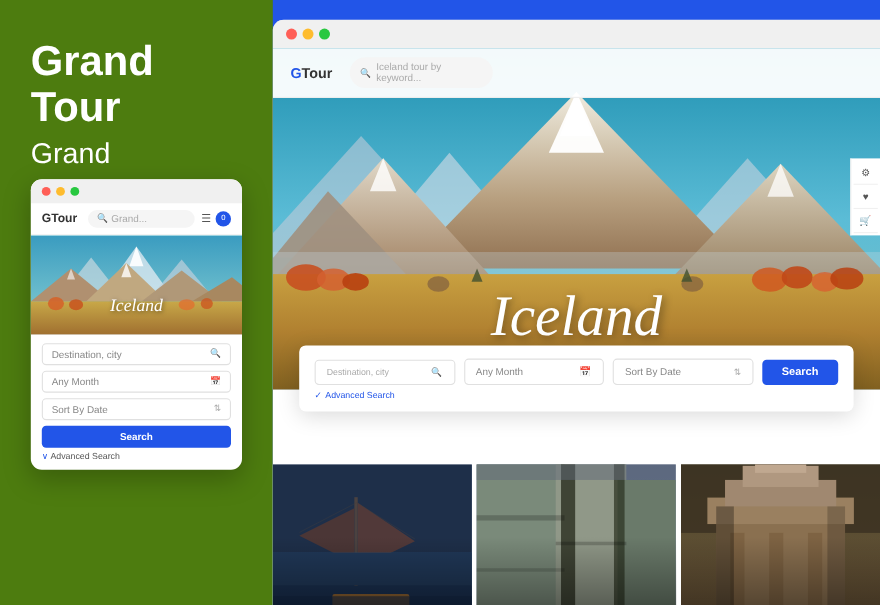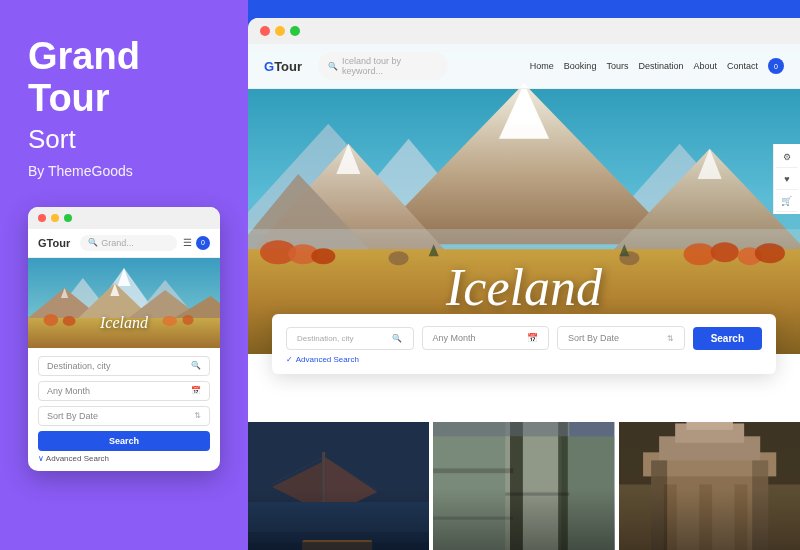--- a/index.html
+++ b/index.html
@@ -9,21 +9,21 @@
       overflow: hidden;
       font-family: -apple-system, BlinkMacSystemFont, 'Segoe UI', sans-serif;
       background: #2255e8;
       display: flex;
     }
 
     
     .left-panel {
       width: 248px;
       min-width: 248px;
-      background: #8b5cf6;
+      background: #4d7c0f;
       padding: 36px 28px;
       display: flex;
       flex-direction: column;
       color: white;
     }
     .left-panel .title-main {
       font-size: 38px;
       font-weight: 800;
       line-height: 1.1;
       margin-bottom: 4px;
@@ -401,22 +401,21 @@
       width: 100%;
       display: block;
     }
   </style>
 </head>
 <body>
 
 <div class="left-panel">
   <div class="left-title">
     <div class="title-main">Grand Tour</div>
-    <div class="title-sub">Sort</div>
-    <div class="by-line">By ThemeGoods</div>
+    <div class="title-sub">Grand</div>
   </div>
 
   <div class="mini-card">
     <div class="mini-card-dots">
       <div class="mini-dot mini-dot-1"></div>
       <div class="mini-dot mini-dot-2"></div>
       <div class="mini-dot mini-dot-3"></div>
     </div>
     <div class="mini-card-nav">
       <div class="mini-logo">
@@ -576,29 +575,20 @@
       </svg>
     </div>
 
     <div class="site-nav">
       <div class="site-logo">
         <span style="color:#2255e8">G</span><span>Tour</span>
       </div>
       <div class="site-search">
         <span style="font-size:8px;color:#aaa">🔍</span>
         <span>Iceland tour by keyword...</span>
-      </div>
-      <div class="site-nav-links">
-        <span>Home</span>
-        <span>Booking</span>
-        <span>Tours</span>
-        <span>Destination</span>
-        <span>About</span>
-        <span>Contact</span>
-        <div class="site-cart">0</div>
       </div>
     </div>
 
     <div class="hero-text-container">
       <div class="hero-title">Iceland</div>
       <div class="hero-subtitle">DESIGN YOUR OWN UNIQUE EXPERIENCE</div>
     </div>
 
     <div class="search-form-container">
       <div class="search-form-row">

